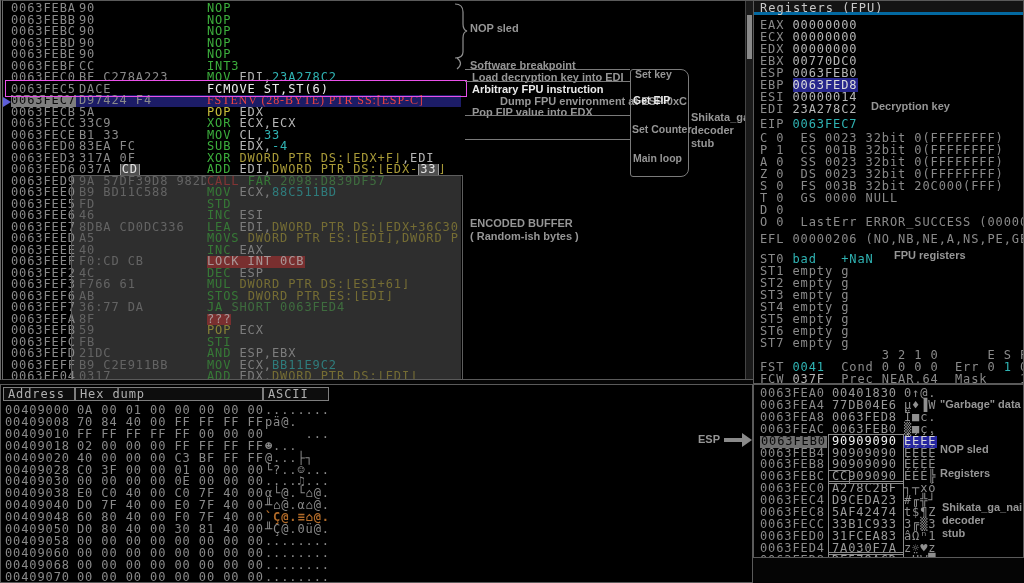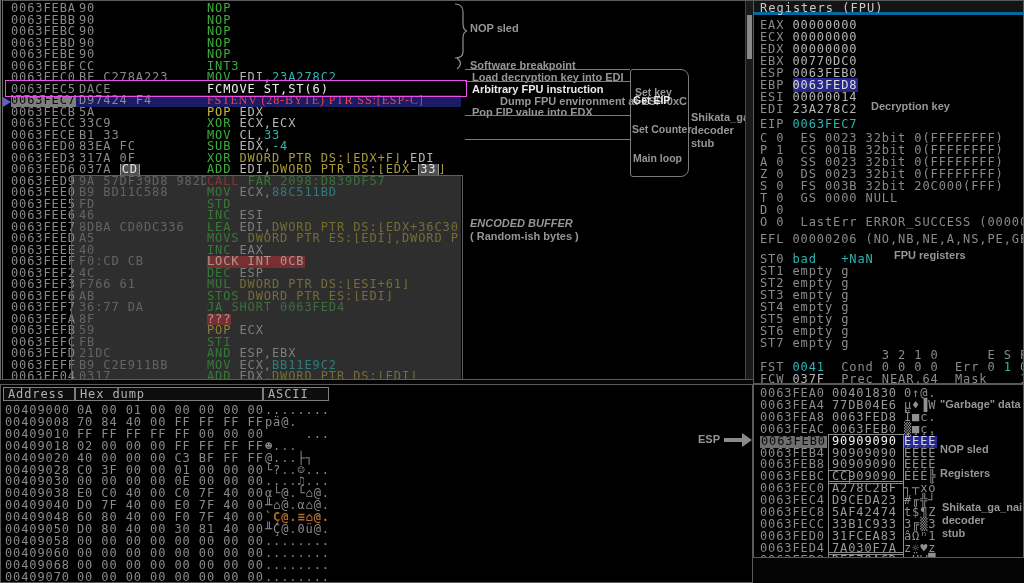--- a/index.html
+++ b/index.html
@@ -115,29 +115,29 @@
     <svg class="brk" style="left:452px;top:56px;" width="10" height="13" viewBox="0 0 10 13">
       <path d="M2,1 Q9,6.5 2,12" stroke="#8f8f8f" stroke-width="1.2" fill="none"></path>
     </svg>
 
     <div class="ann" style="left:467px;top:21px;">NOP sled</div>
     <div class="ann" style="left:467px;top:58px;">Software breakpoint</div>
     <div class="ann" style="left:469px;top:70px;">Load decryption key into EDI</div>
     <div class="ann white" style="left:469px;top:82px;">Arbitrary FPU instruction</div>
     <div class="ann" style="left:469px;top:94px;margin-left:28px;">Dump FPU environment at ESP-0xC</div>
     <div class="ann" style="left:469px;top:105px;">Pop FIP value into EDX</div>
-    <div class="ann" style="left:467px;top:216px;font-style:italic;">ENCODED BUFFER</div>
+    <div class="ann" style="left:467px;top:216px;">ENCODED BUFFER</div>
     <div class="ann" style="left:467px;top:229px;">( Random-ish bytes )</div>
 
     <div class="hline" style="left:462px;top:68px;width:165px;"></div>
     <div class="hline" style="left:462px;top:80px;width:165px;"></div>
     <div class="hline" style="left:462px;top:114px;width:165px;"></div>
     <div class="hline" style="left:462px;top:138px;width:165px;"></div>
     <div class="vbox" style="left:627px;top:68px;width:57px;height:106px;"></div>
-    <div class="ann small" style="left:632px;top:85px;">Set key</div>
+    <div class="ann small" style="left:632px;top:67px;">Set key</div>
     <div class="ann small white" style="left:630px;top:93px;">Get EIP</div>
     <div class="ann small" style="left:629px;top:122px;">Set Counter</div>
     <div class="ann small" style="left:630px;top:151px;">Main loop</div>
     <div class="ann" style="left:688px;top:110px;">Shikata_ga_nai</div>
     <div class="ann" style="left:688px;top:123px;">decoder</div>
     <div class="ann" style="left:688px;top:136px;">stub</div>
 
     <div id="dscroll">
         <div id="dthumb"></div>
       </div>

